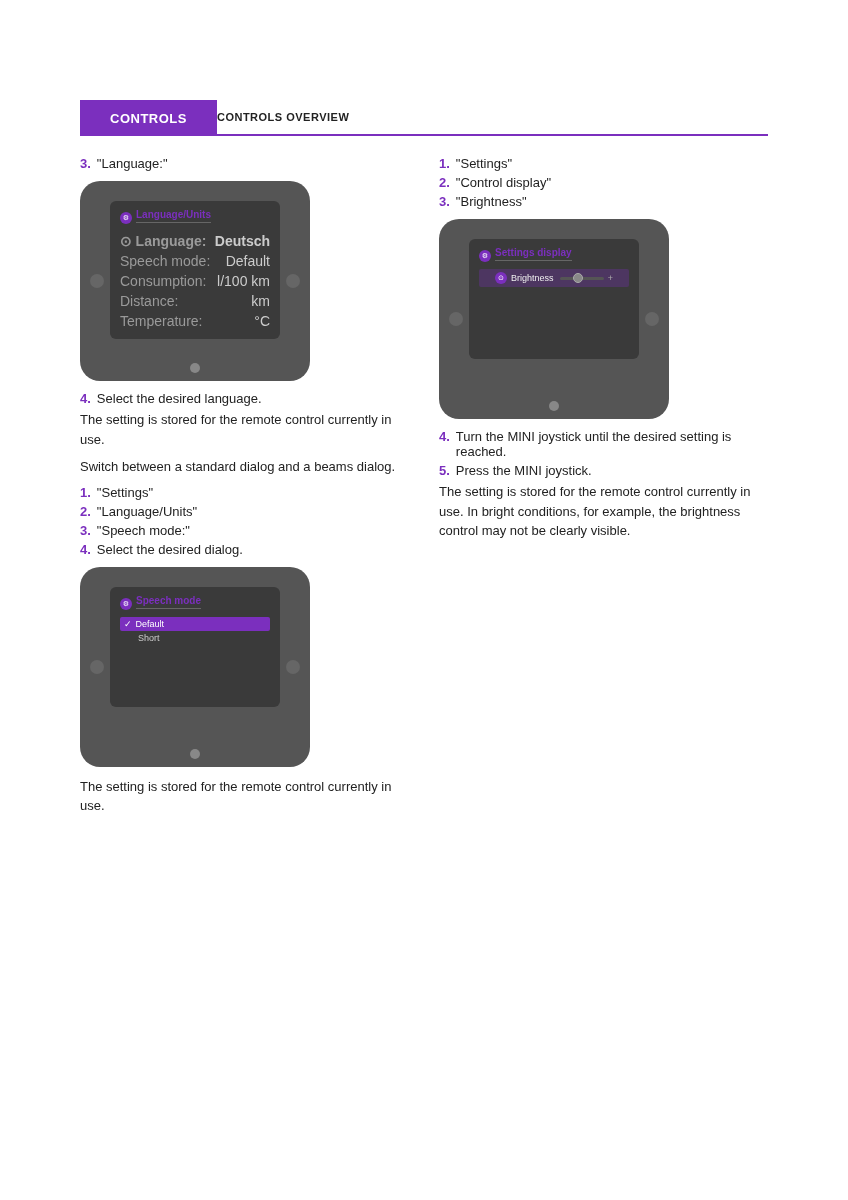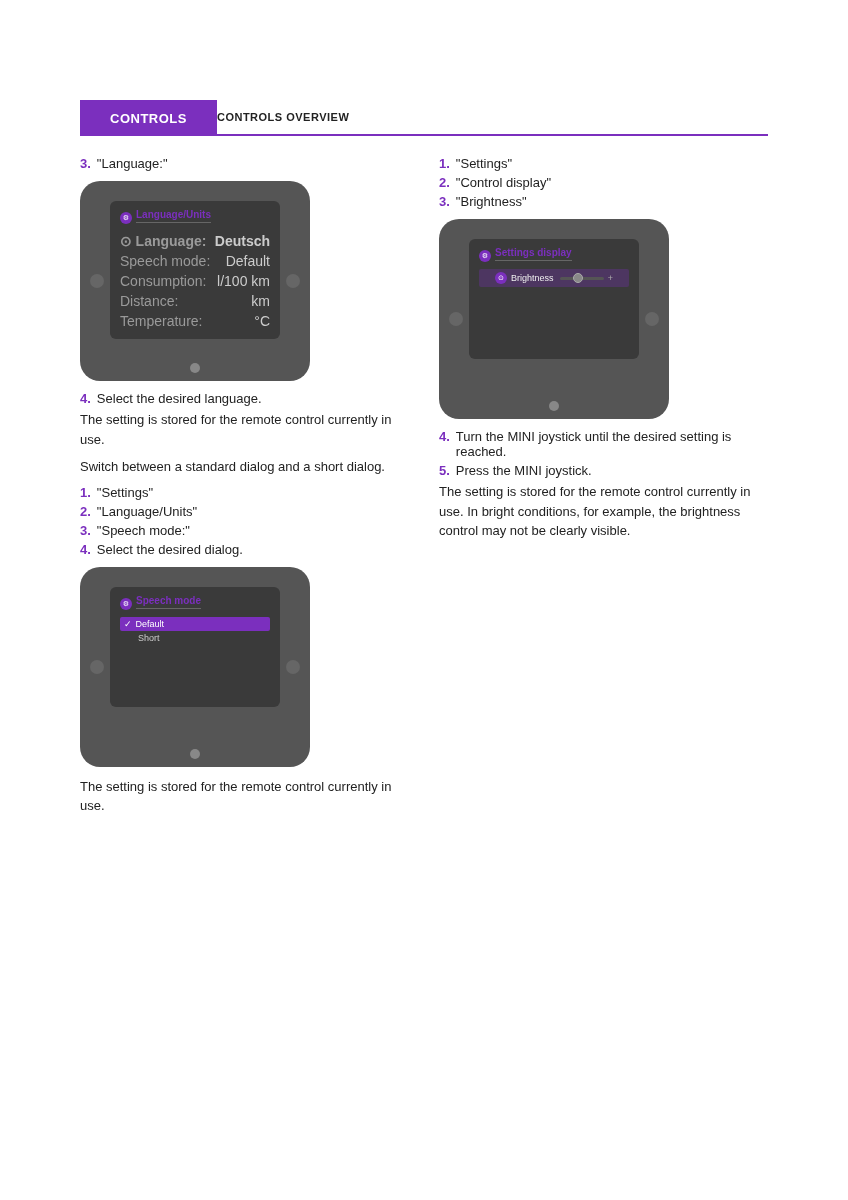--- a/index.html
+++ b/index.html
@@ -327,21 +327,21 @@
       </div>
 
       <div class="numbered-item">
         <span class="num">4.</span>
         <span class="item-text">Select the desired language.</span>
       </div>
 
       <p class="para">The setting is stored for the remote control currently in use.</p>
 
 
-      <p class="para">Switch between a standard dialog and a short dialog.</p>
+      <p class="para">Switch between a standard dialog and a beams dialog.</p>
 
       <div class="numbered-item">
         <span class="num">1.</span>
         <span class="item-text">"Settings"</span>
       </div>
       <div class="numbered-item">
         <span class="num">2.</span>
         <span class="item-text">"Language/Units"</span>
       </div>
       <div class="numbered-item">

